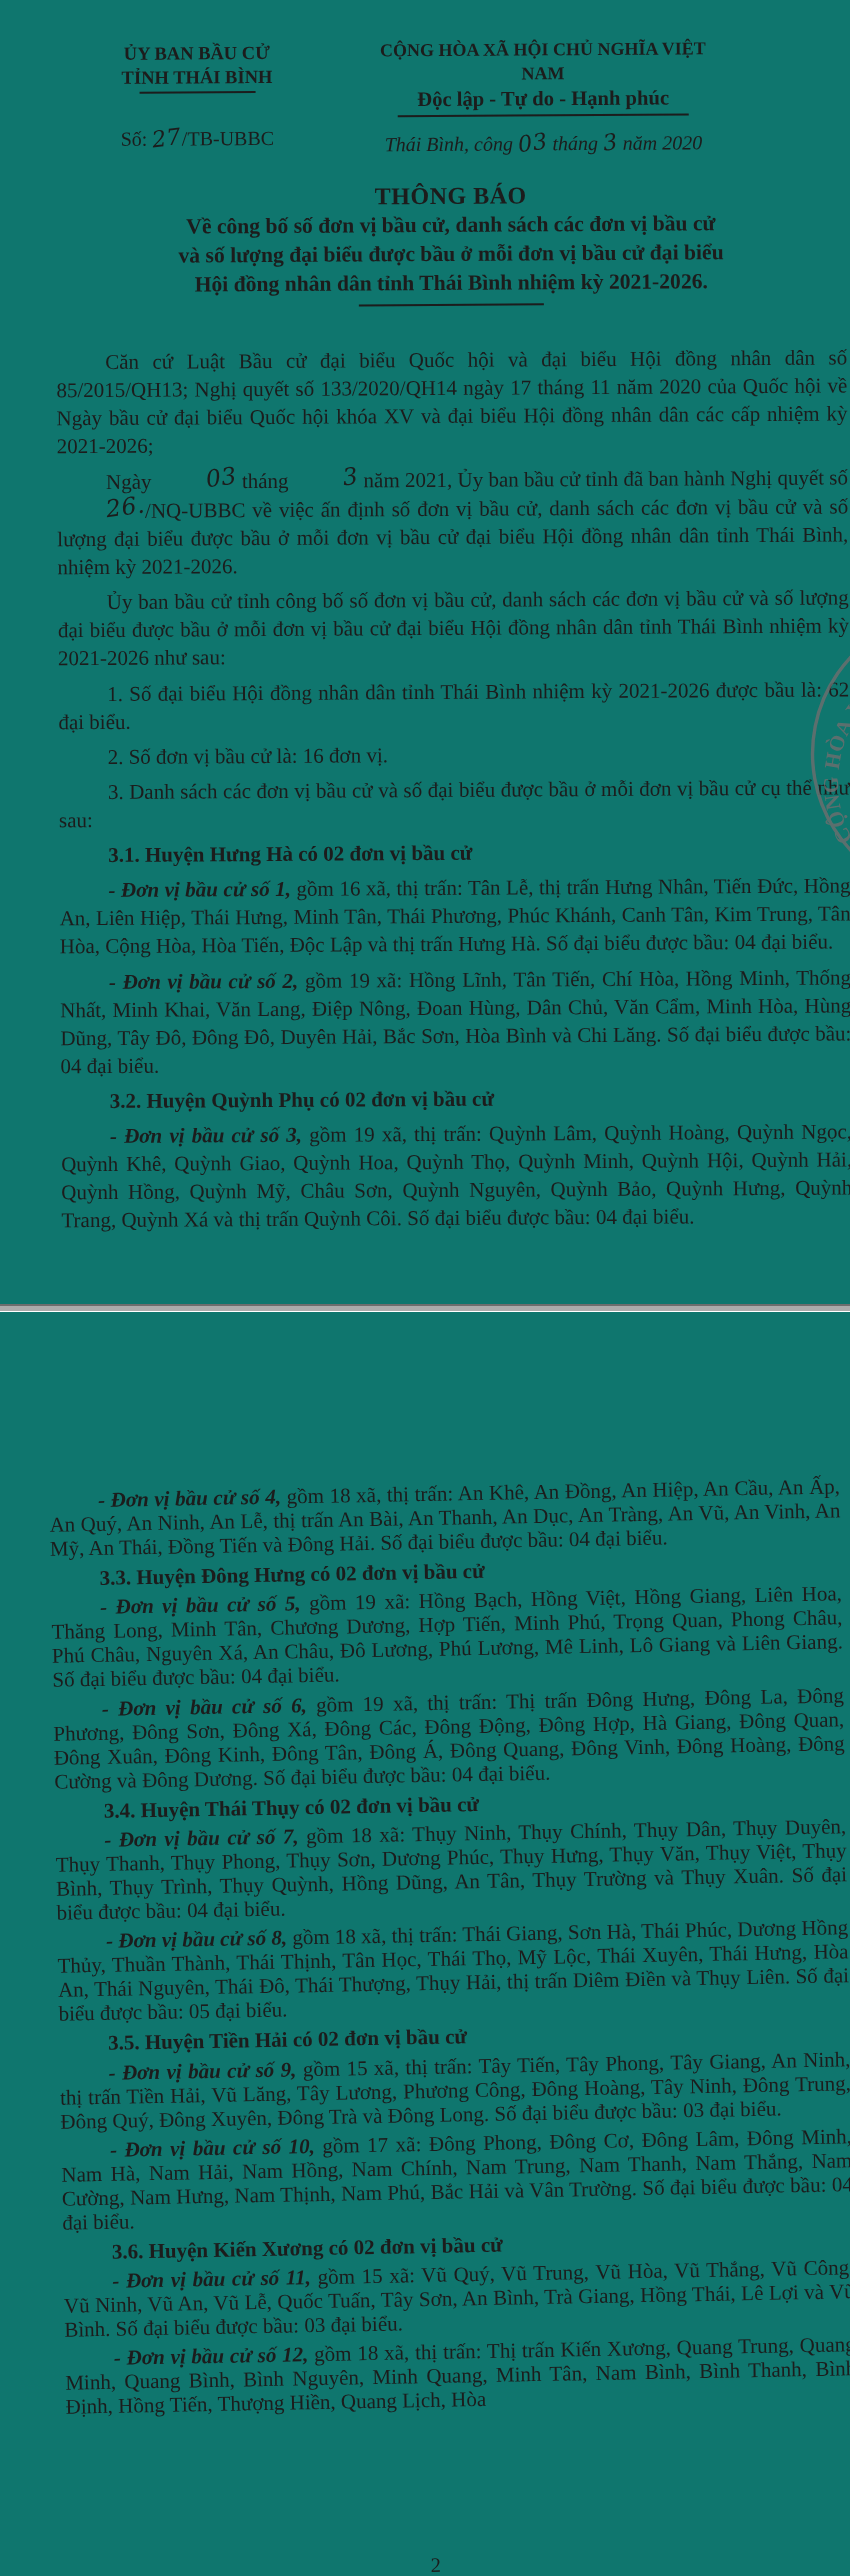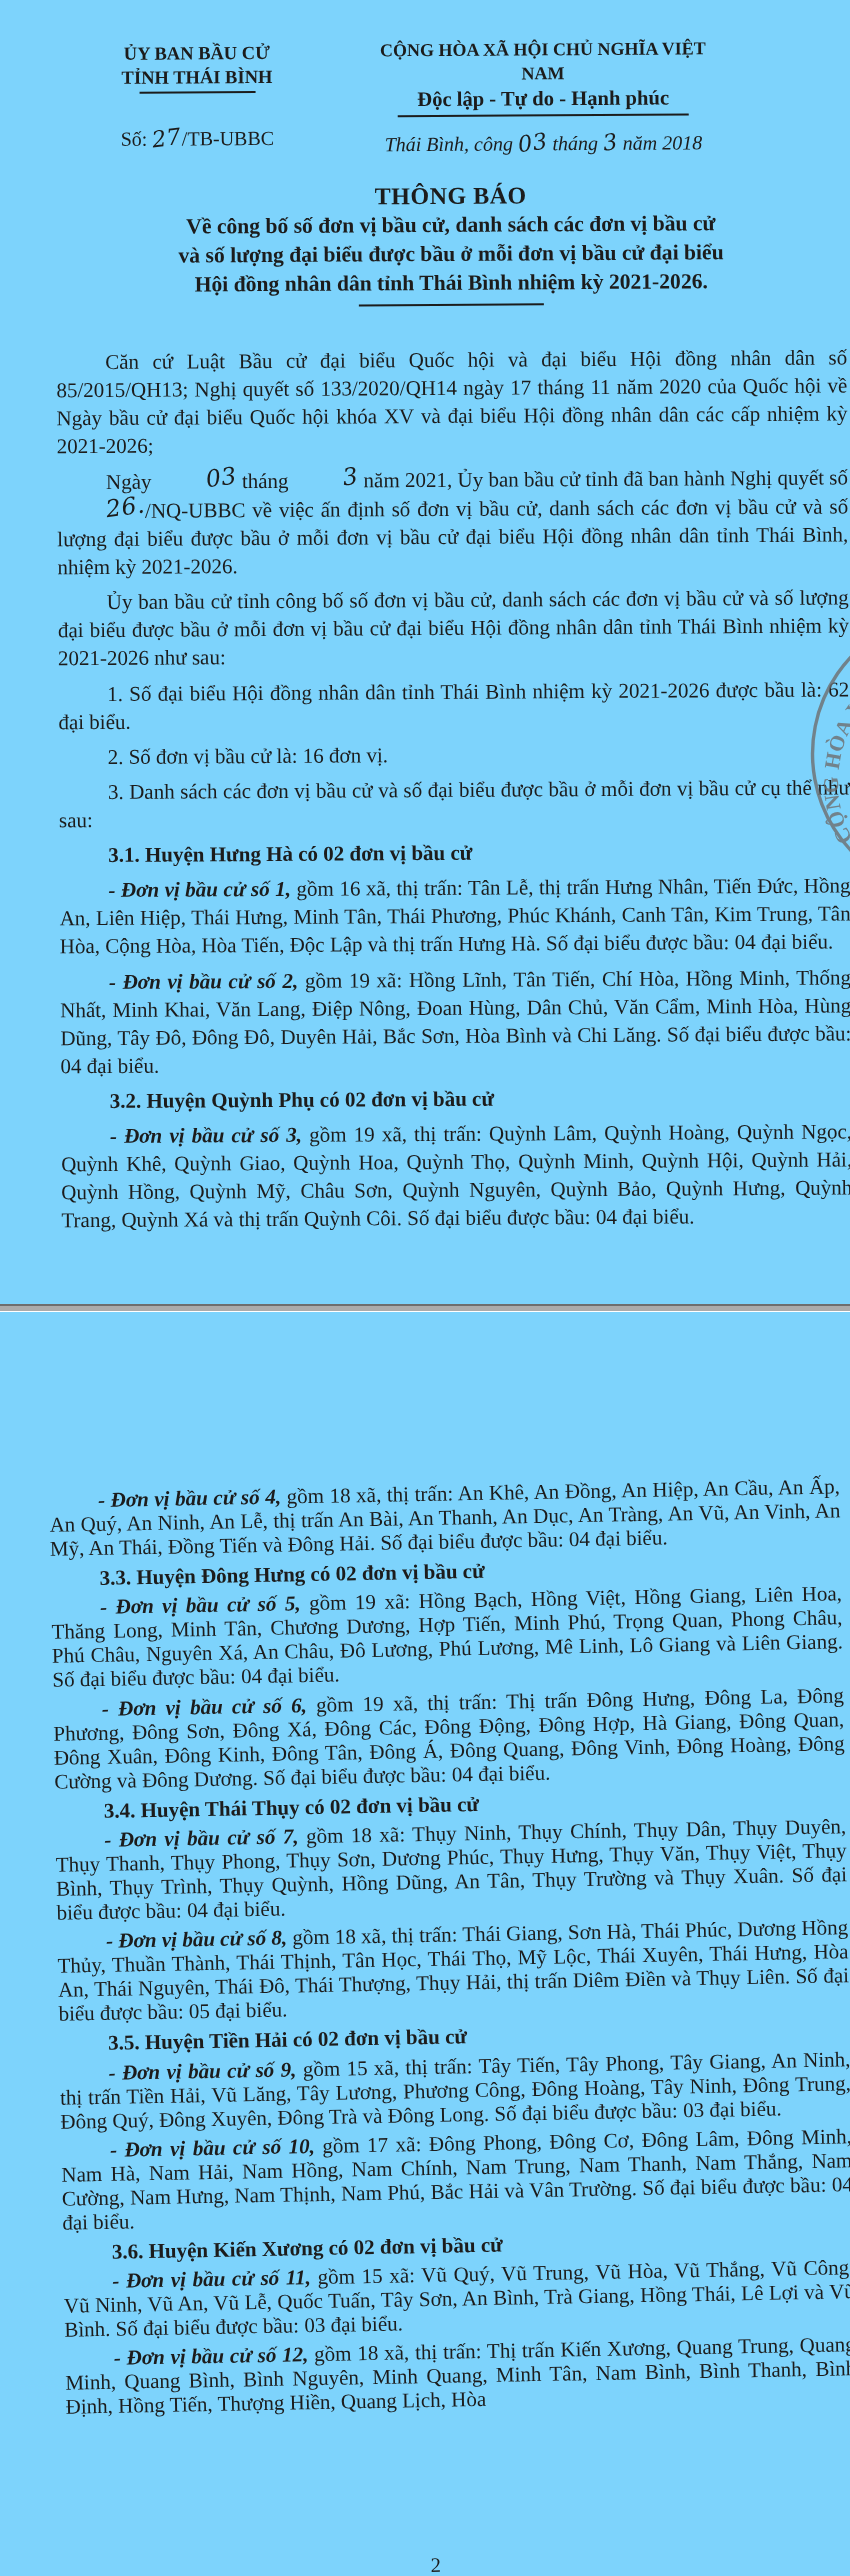--- a/index.html
+++ b/index.html
@@ -1,18 +1,18 @@
 <!DOCTYPE html>
 <html style="font-size:8.2px"><head>
 <meta charset="utf-8">
 <style>
   html,body{margin:0;padding:0;background:#e9e9e9;}
   #canvas{position:relative;width:850px;height:3709px;background:#ffffff;overflow:hidden;
           font-family:"Liberation Serif","DejaVu Serif",serif;color:#1c1c1c;}
-  .page{position:absolute;left:0;width:850px;background:#7dd3fc;overflow:hidden;}
+  .page{position:absolute;left:0;width:850px;background:#0f766e;overflow:hidden;}
   #p1{top:0;height:1304px;}
   #p2{top:1312px;height:1342px;}
   .sep{position:absolute;left:0;width:850px;height:7.2px;background:linear-gradient(#6e6e6e 0 30%,#ababab 30% 100%);}
   #sep1{top:1304px;}
   .inner{position:absolute;left:0;top:0;width:100%;height:100%;}
   #p1 .inner{transform:rotate(-0.35deg);}
   #p2 .inner{transform:rotate(-1.05deg);}
 
   
   .hdr-left{position:absolute;left:77px;top:40px;width:247px;text-align:center;}
@@ -58,21 +58,21 @@
       </div>
       <div class="docno">
         <span>Số: </span><span class="hand">27</span><span>/TB-UBBC</span>
       </div>
       <div class="hdr-right">
         <div class="l1">CỘNG HÒA XÃ HỘI CHỦ NGHĨA VIỆT NAM</div>
         <div class="l2">Độc lập - Tự do - Hạnh phúc</div>
         <div class="rule" style="width:291px"></div>
       </div>
       <div class="dateline">
-        <span>Thái Bình, công </span><span class="hand">03</span><span> tháng </span><span class="hand">3</span><span> năm 2018</span>
+        <span>Thái Bình, công </span><span class="hand">03</span><span> tháng </span><span class="hand">3</span><span> năm 2020</span>
       </div>
 
       <div class="title-area">
         <div class="doc-title">THÔNG BÁO</div>
         <div class="doc-sub">Về công bố số đơn vị bầu cử, danh sách các đơn vị bầu cử</div>
         <div class="doc-sub">và số lượng  đại biểu được bầu ở mỗi đơn vị bầu cử đại biểu</div>
         <div class="doc-sub">Hội đồng nhân dân tỉnh Thái Bình nhiệm kỳ 2021-2026.</div>
         <div class="title-rule"></div>
       </div>
 

